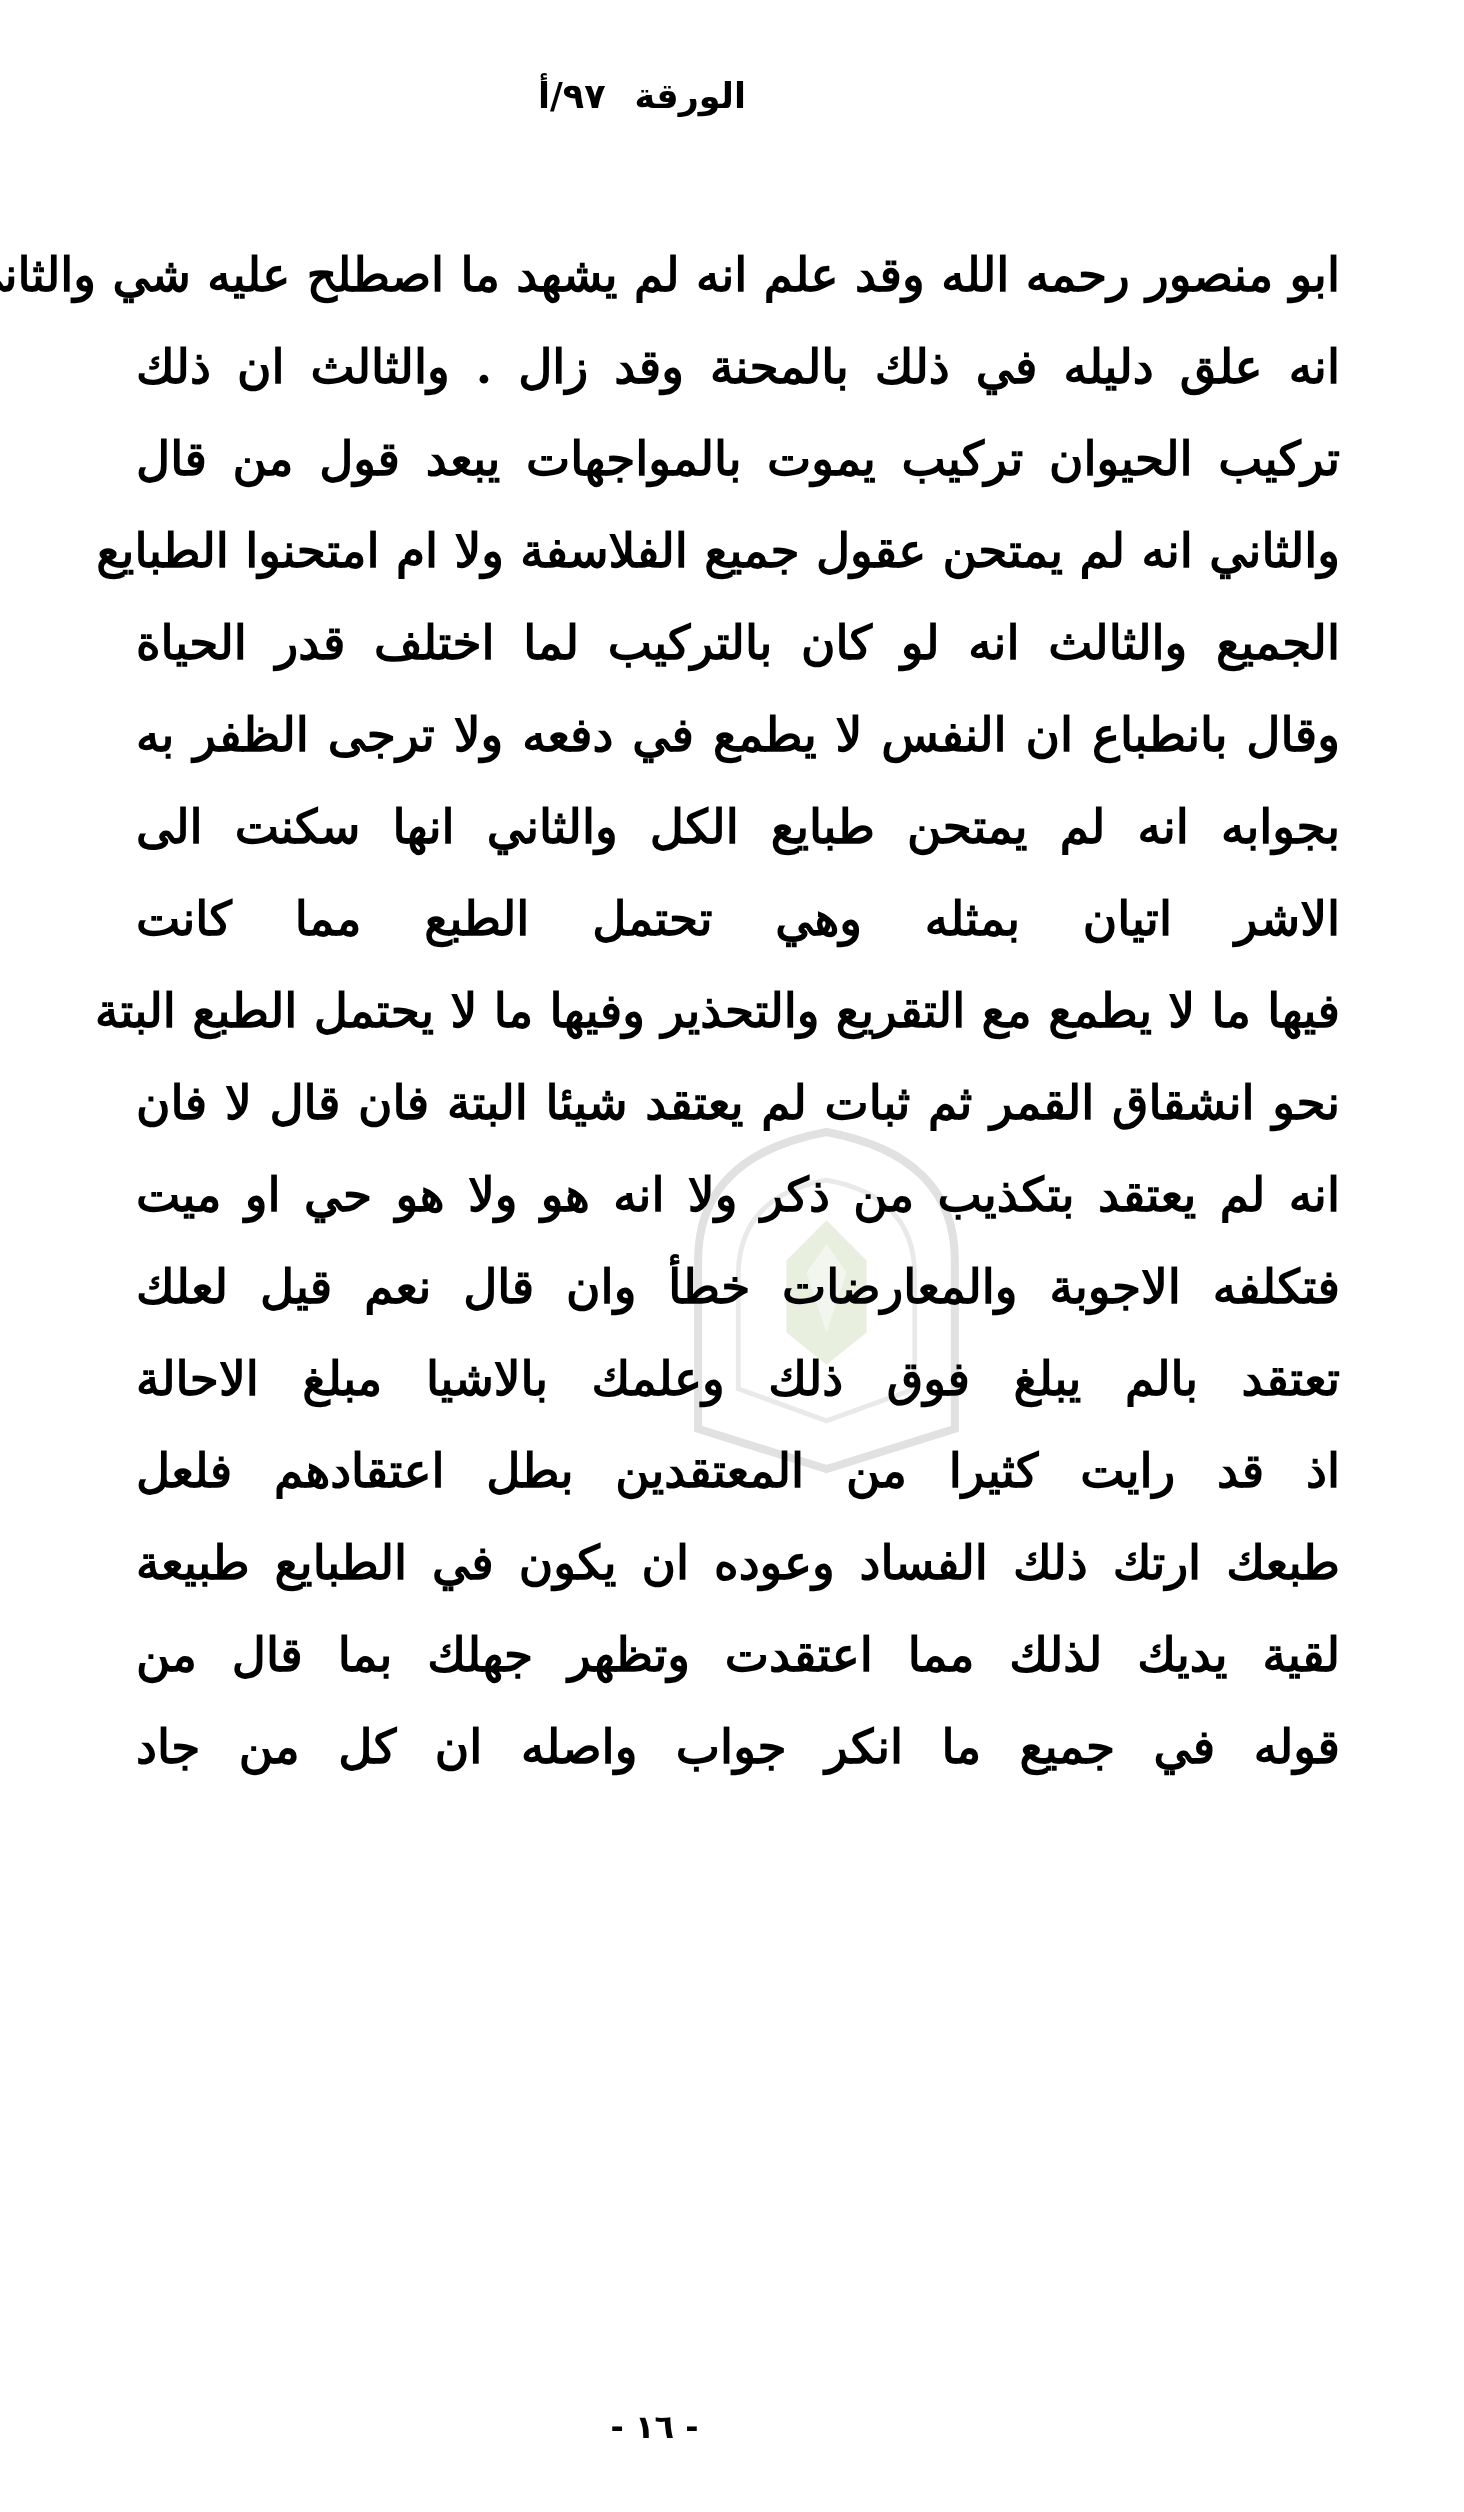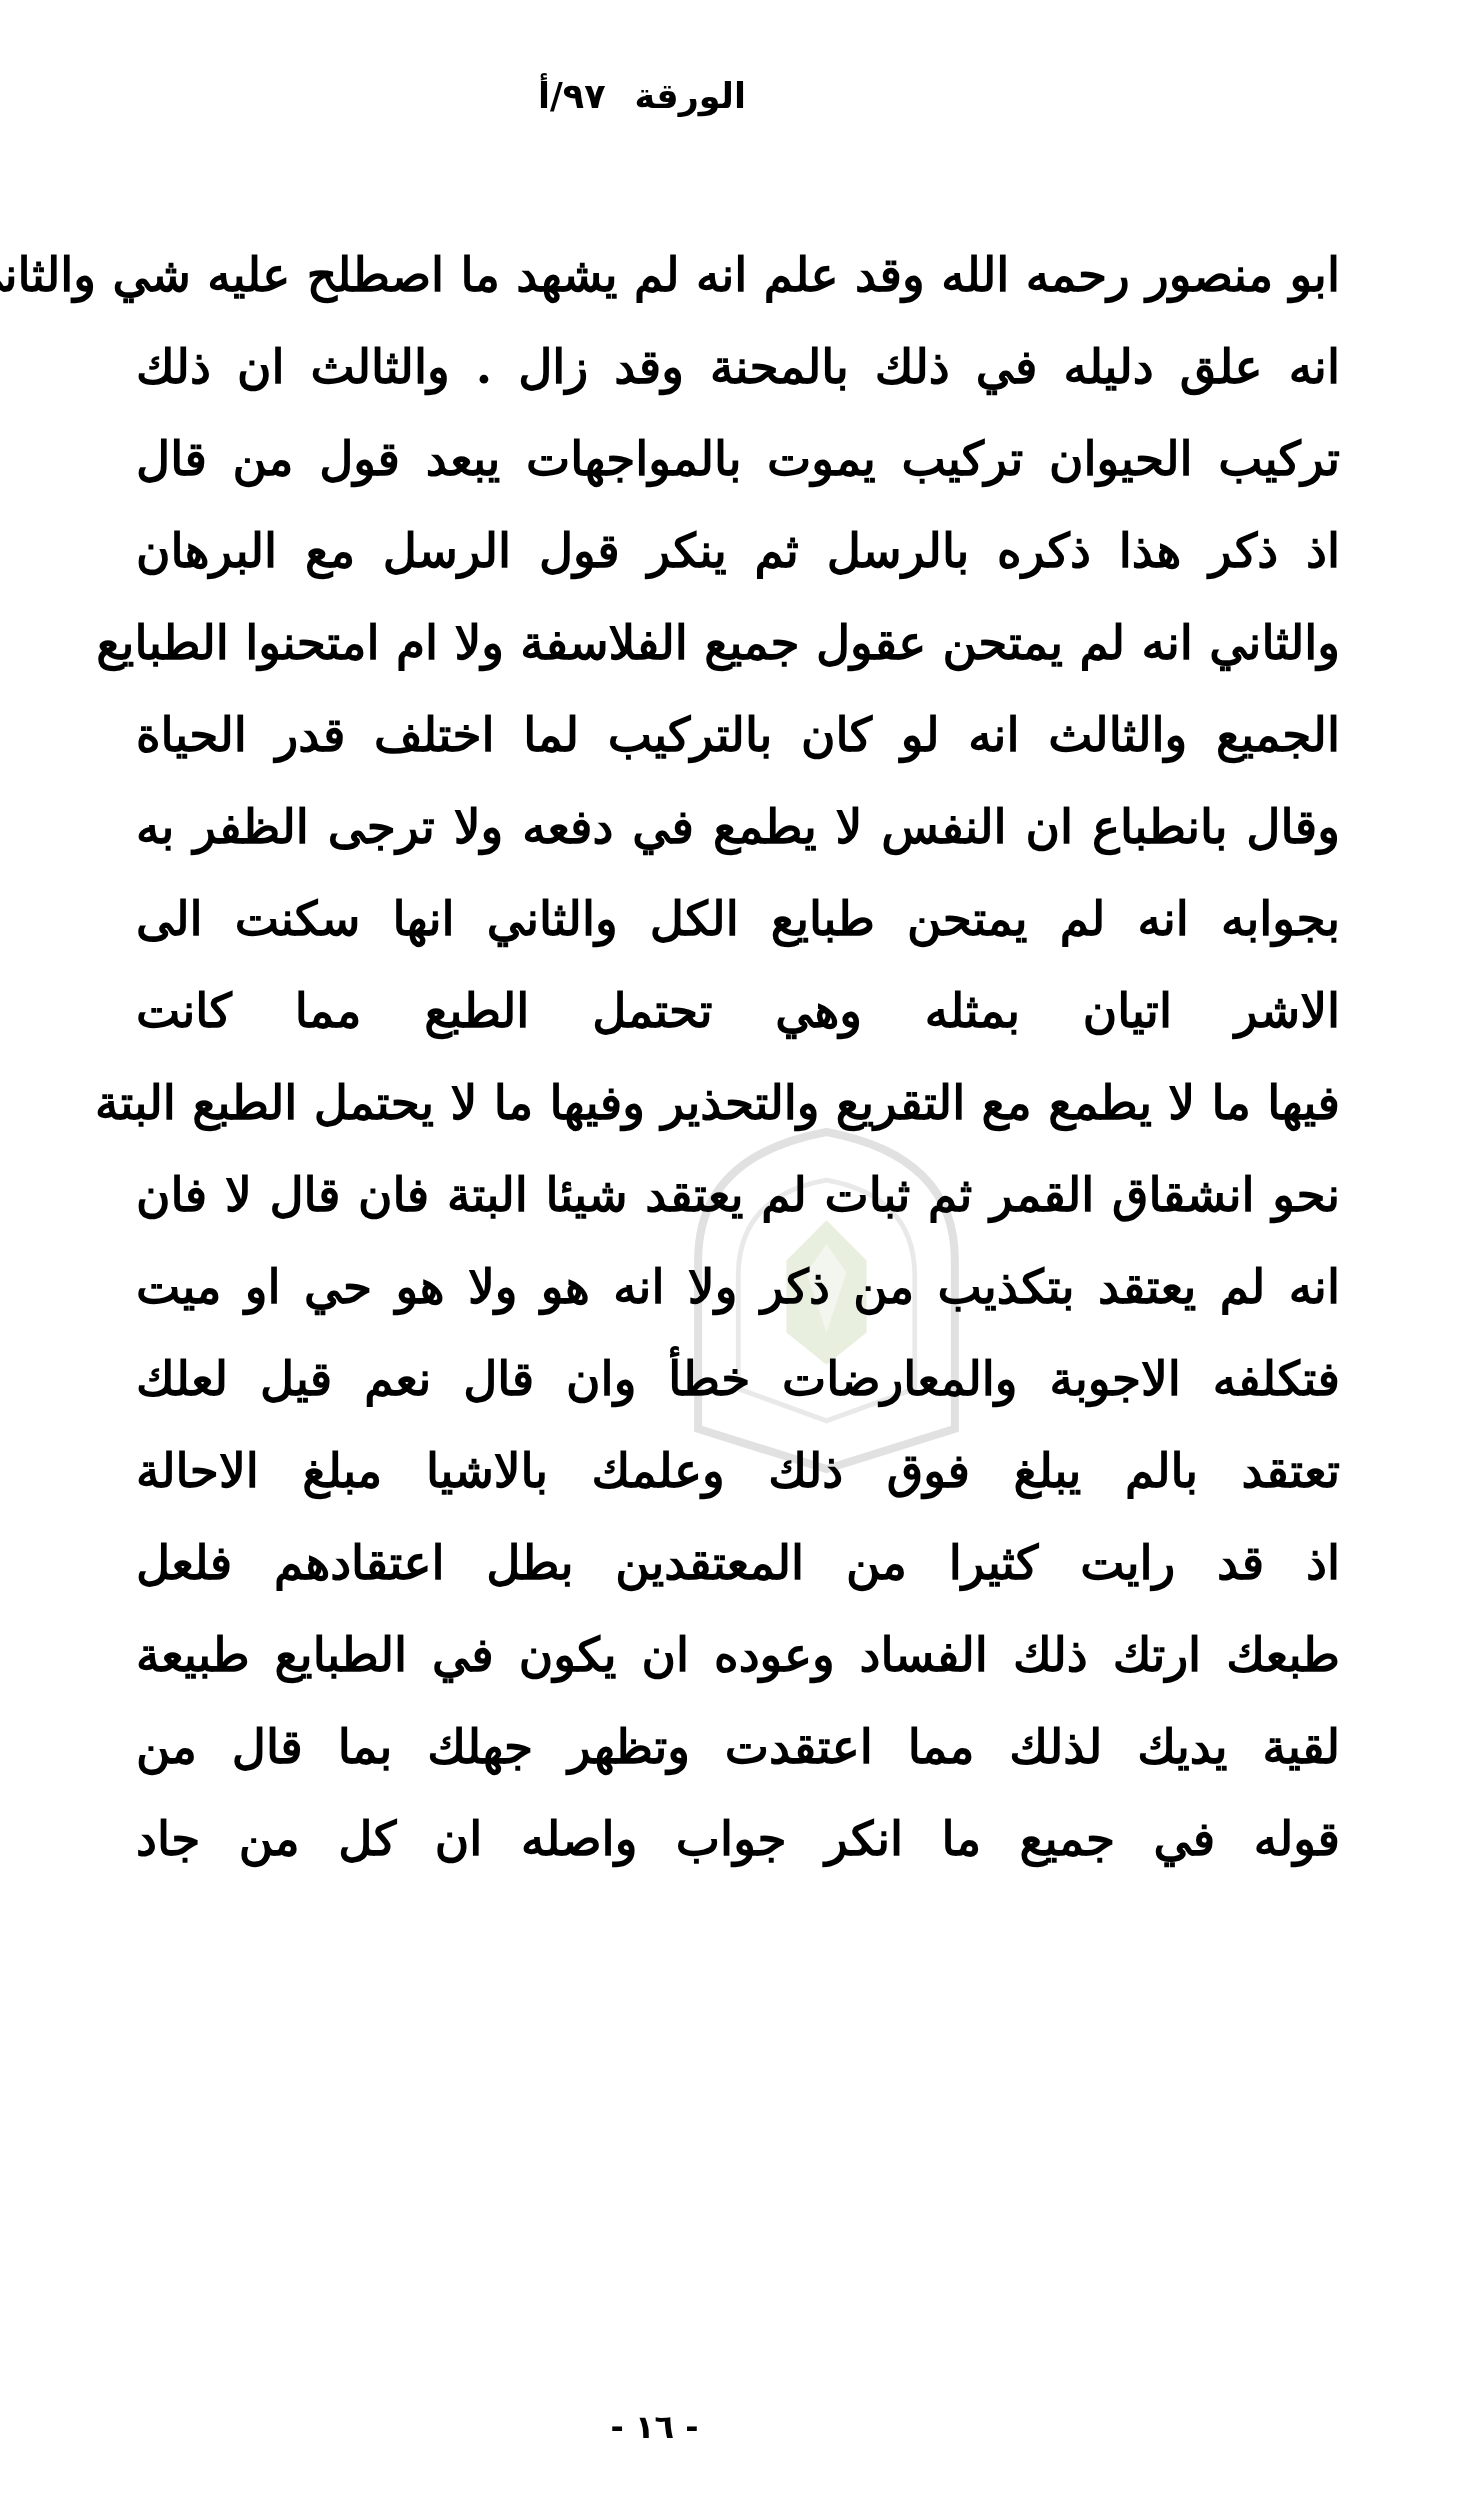--- a/index.html
+++ b/index.html
@@ -79,21 +79,20 @@
   <path d="M20 380 L20 170 Q20 40 180 10 Q340 40 340 170 L340 380 L180 430 Z" fill="none" stroke="#bdbdbd" stroke-width="10"></path>
   <path d="M70 330 L70 190 Q70 90 180 70 Q290 90 290 190 L290 330 L180 370 Z" fill="none" stroke="#cfcfcf" stroke-width="6"></path>
   <polygon points="180,120 230,170 230,260 180,300 130,260 130,170" fill="#cfdcb8"></polygon>
   <polygon points="180,150 205,185 180,260 155,185" fill="#e6eddb"></polygon>
 </svg>
 
 <div class="manuscript">
   <div class="ms-line">ابو منصور رحمه الله وقد علم انه لم يشهد ما اصطلح عليه شي والثاني</div>
   <div class="ms-line">انه علق دليله في ذلك بالمحنة وقد زال . والثالث ان ذلك</div>
   <div class="ms-line">تركيب الحيوان تركيب يموت بالمواجهات يبعد قول من قال</div>
-  <div class="ms-line">اذ ذكر هذا ذكره بالرسل ثم ينكر قول الرسل مع البرهان</div>
   <div class="ms-line">والثاني انه لم يمتحن عقول جميع الفلاسفة ولا ام امتحنوا الطبايع</div>
   <div class="ms-line">الجميع والثالث انه لو كان بالتركيب لما اختلف قدر الحياة</div>
   <div class="ms-line">وقال بانطباع ان النفس لا يطمع في دفعه ولا ترجى الظفر به</div>
   <div class="ms-line">بجوابه انه لم يمتحن طبايع الكل والثاني انها سكنت الى</div>
   <div class="ms-line">الاشر اتيان بمثله وهي تحتمل الطبع مما كانت</div>
   <div class="ms-line">فيها ما لا يطمع مع التقريع والتحذير وفيها ما لا يحتمل الطبع البتة</div>
   <div class="ms-line">نحو انشقاق القمر ثم ثبات لم يعتقد شيئا البتة فان قال لا فان</div>
   <div class="ms-line">انه لم يعتقد بتكذيب من ذكر ولا انه هو ولا هو حي او ميت</div>
   <div class="ms-line">فتكلفه الاجوبة والمعارضات خطأ وان قال نعم قيل لعلك</div>
   <div class="ms-line">تعتقد بالم يبلغ فوق ذلك وعلمك بالاشيا مبلغ الاحالة</div>

